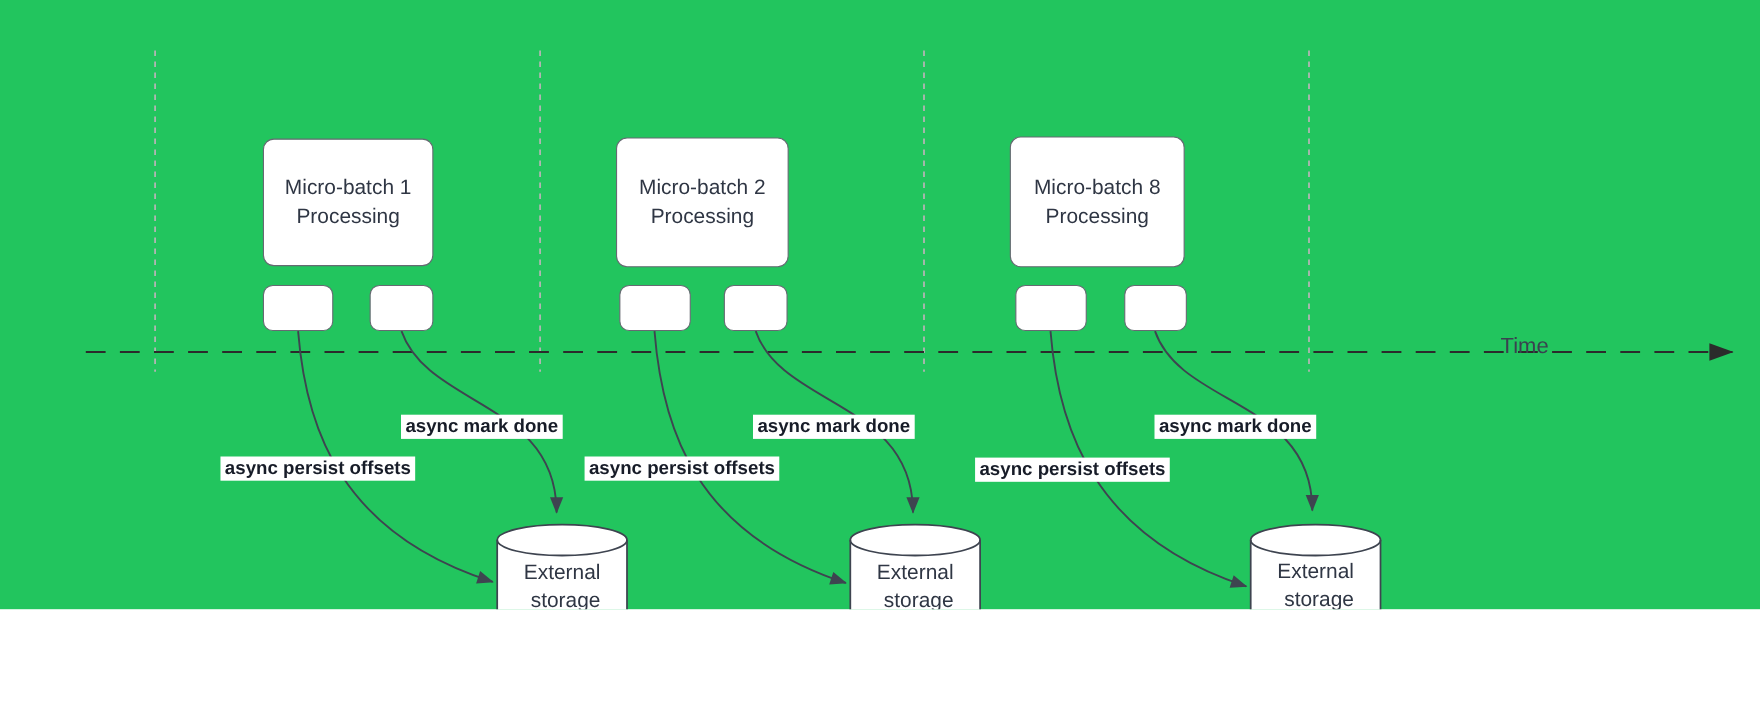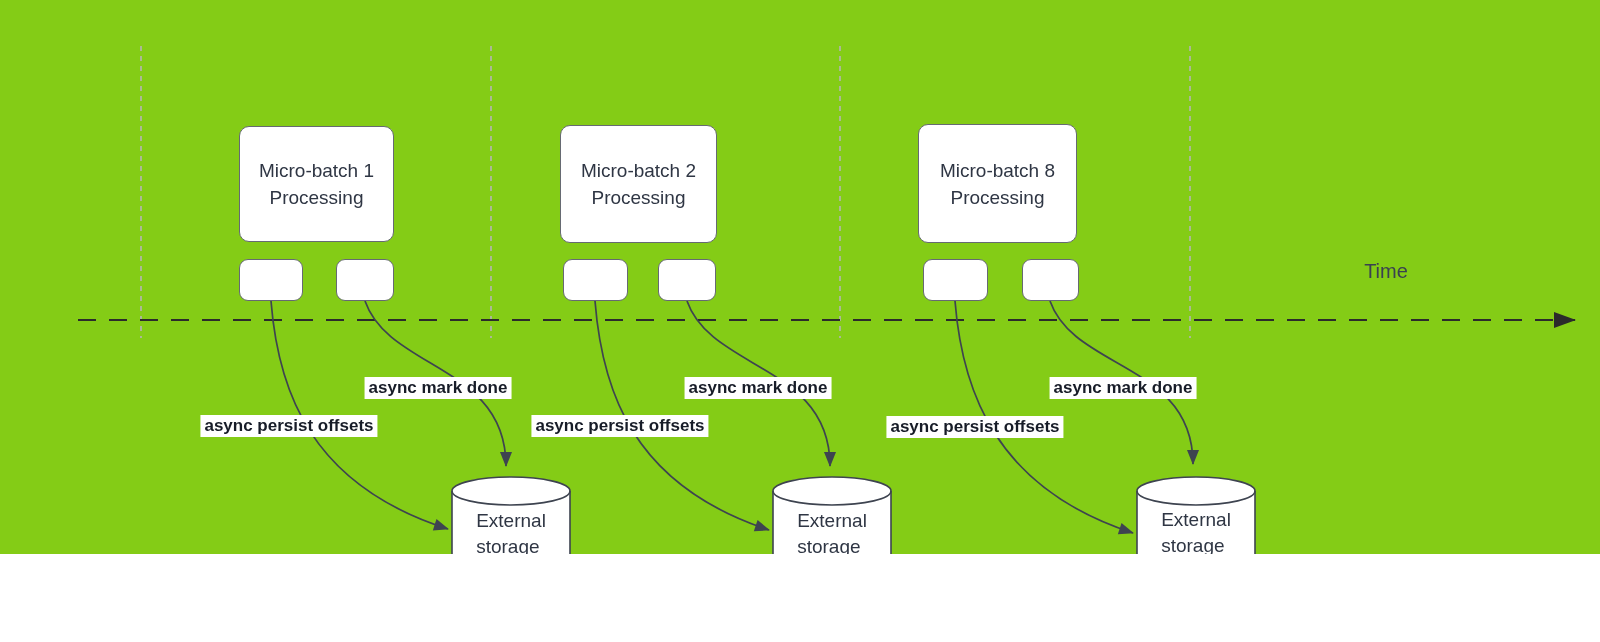--- a/index.html
+++ b/index.html
@@ -1,20 +1,20 @@
 <!DOCTYPE html>
 <html><head>
 <meta charset="utf-8">
 <style>
   html, body { margin: 0; padding: 0; background: #ffffff; }
   .canvas {
     position: relative;
     width: 1600px;
     height: 554px;
-    background: #84cc16;
+    background: #22c55e;
     font-family: "Liberation Sans", sans-serif;
     overflow: hidden;
   }
   .canvas svg.wires {
     position: absolute;
     left: 0; top: 0;
     width: 1600px; height: 642px;
   }
   .node {
     position: absolute;
@@ -40,31 +40,32 @@
     white-space: nowrap;
     font-weight: 700;
     font-size: 17px;
     color: #171c28;
     background: #ffffff;
     padding: 1px 4px;
   }
   .storage-label {
     position: absolute;
     transform: translate(-50%, -50%);
-    text-align: left;
+    text-align: right;
     white-space: pre-line;
     font-size: 19px;
     line-height: 26px;
     color: #2f3644;
   }
   .time-label {
     position: absolute;
     transform: translate(-50%, -50%);
     font-size: 20px;
     color: #3a4150;
+    margin-top: 44px;
   }
 </style>
 </head>
 <body>
 
 <div class="canvas">
 
   <svg class="wires" viewBox="0 0 1600 642" xmlns="http://www.w3.org/2000/svg">
     <defs>
       <marker id="arrowSmall" markerUnits="userSpaceOnUse" markerWidth="18" markerHeight="14" refX="15" refY="7" orient="auto">

